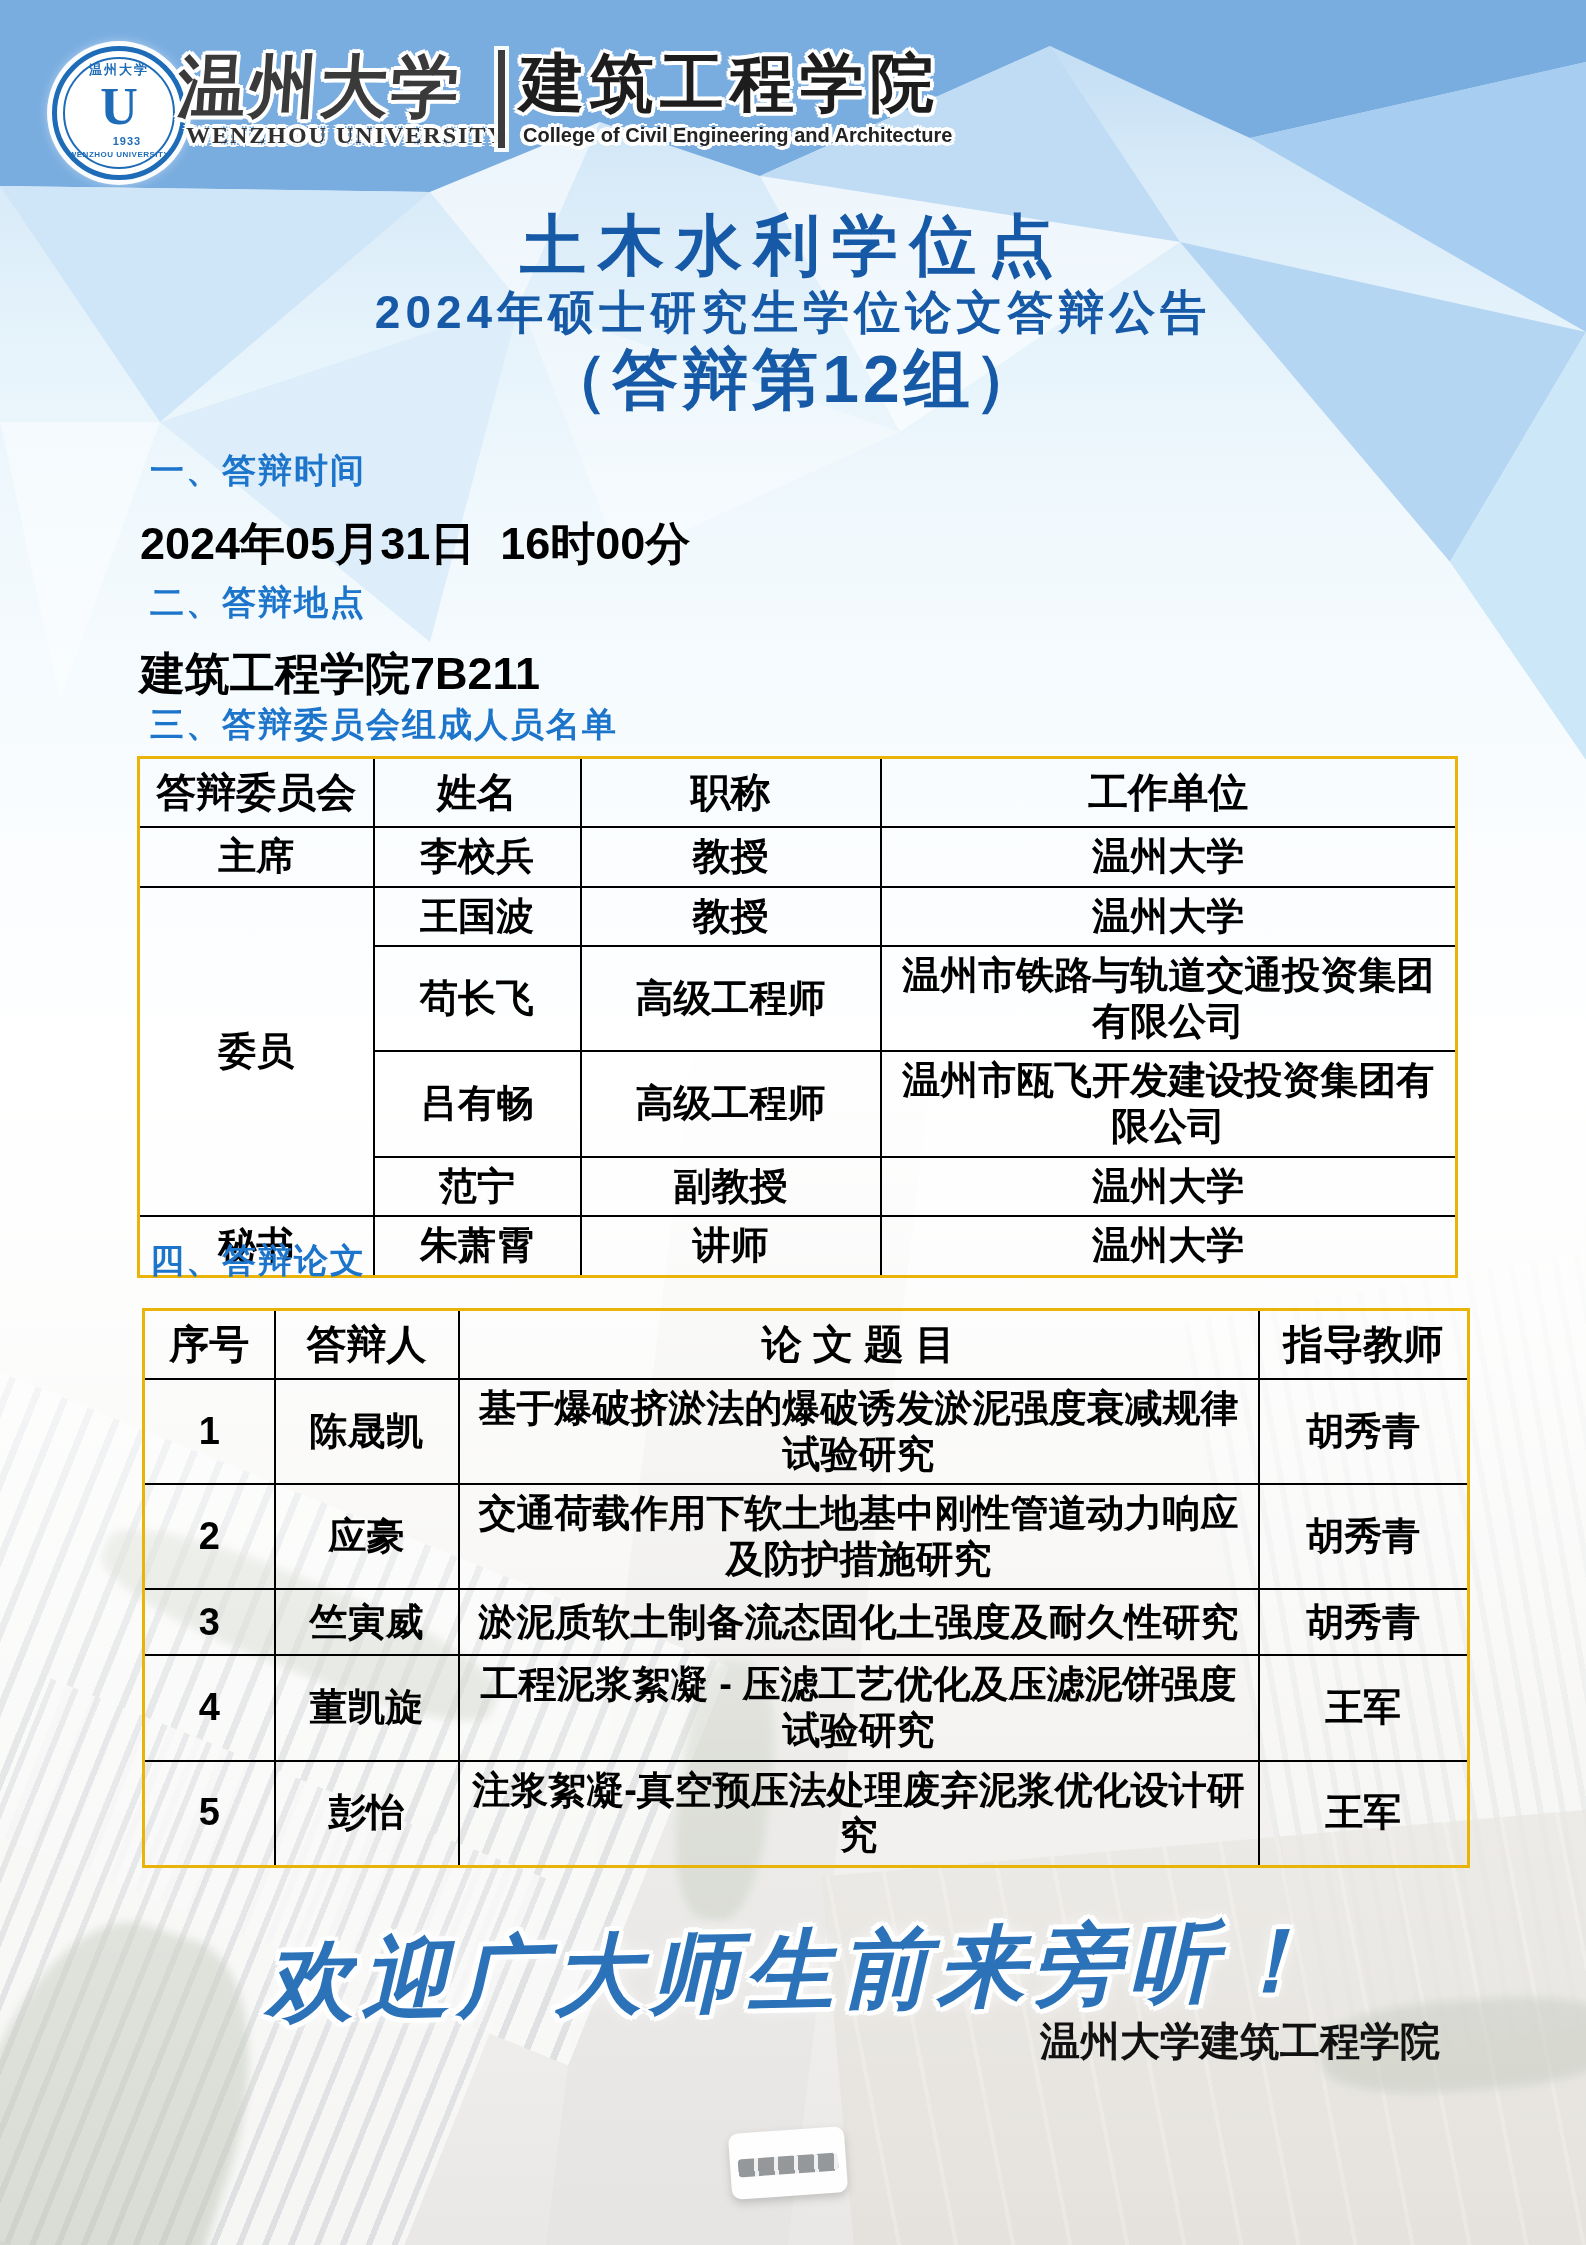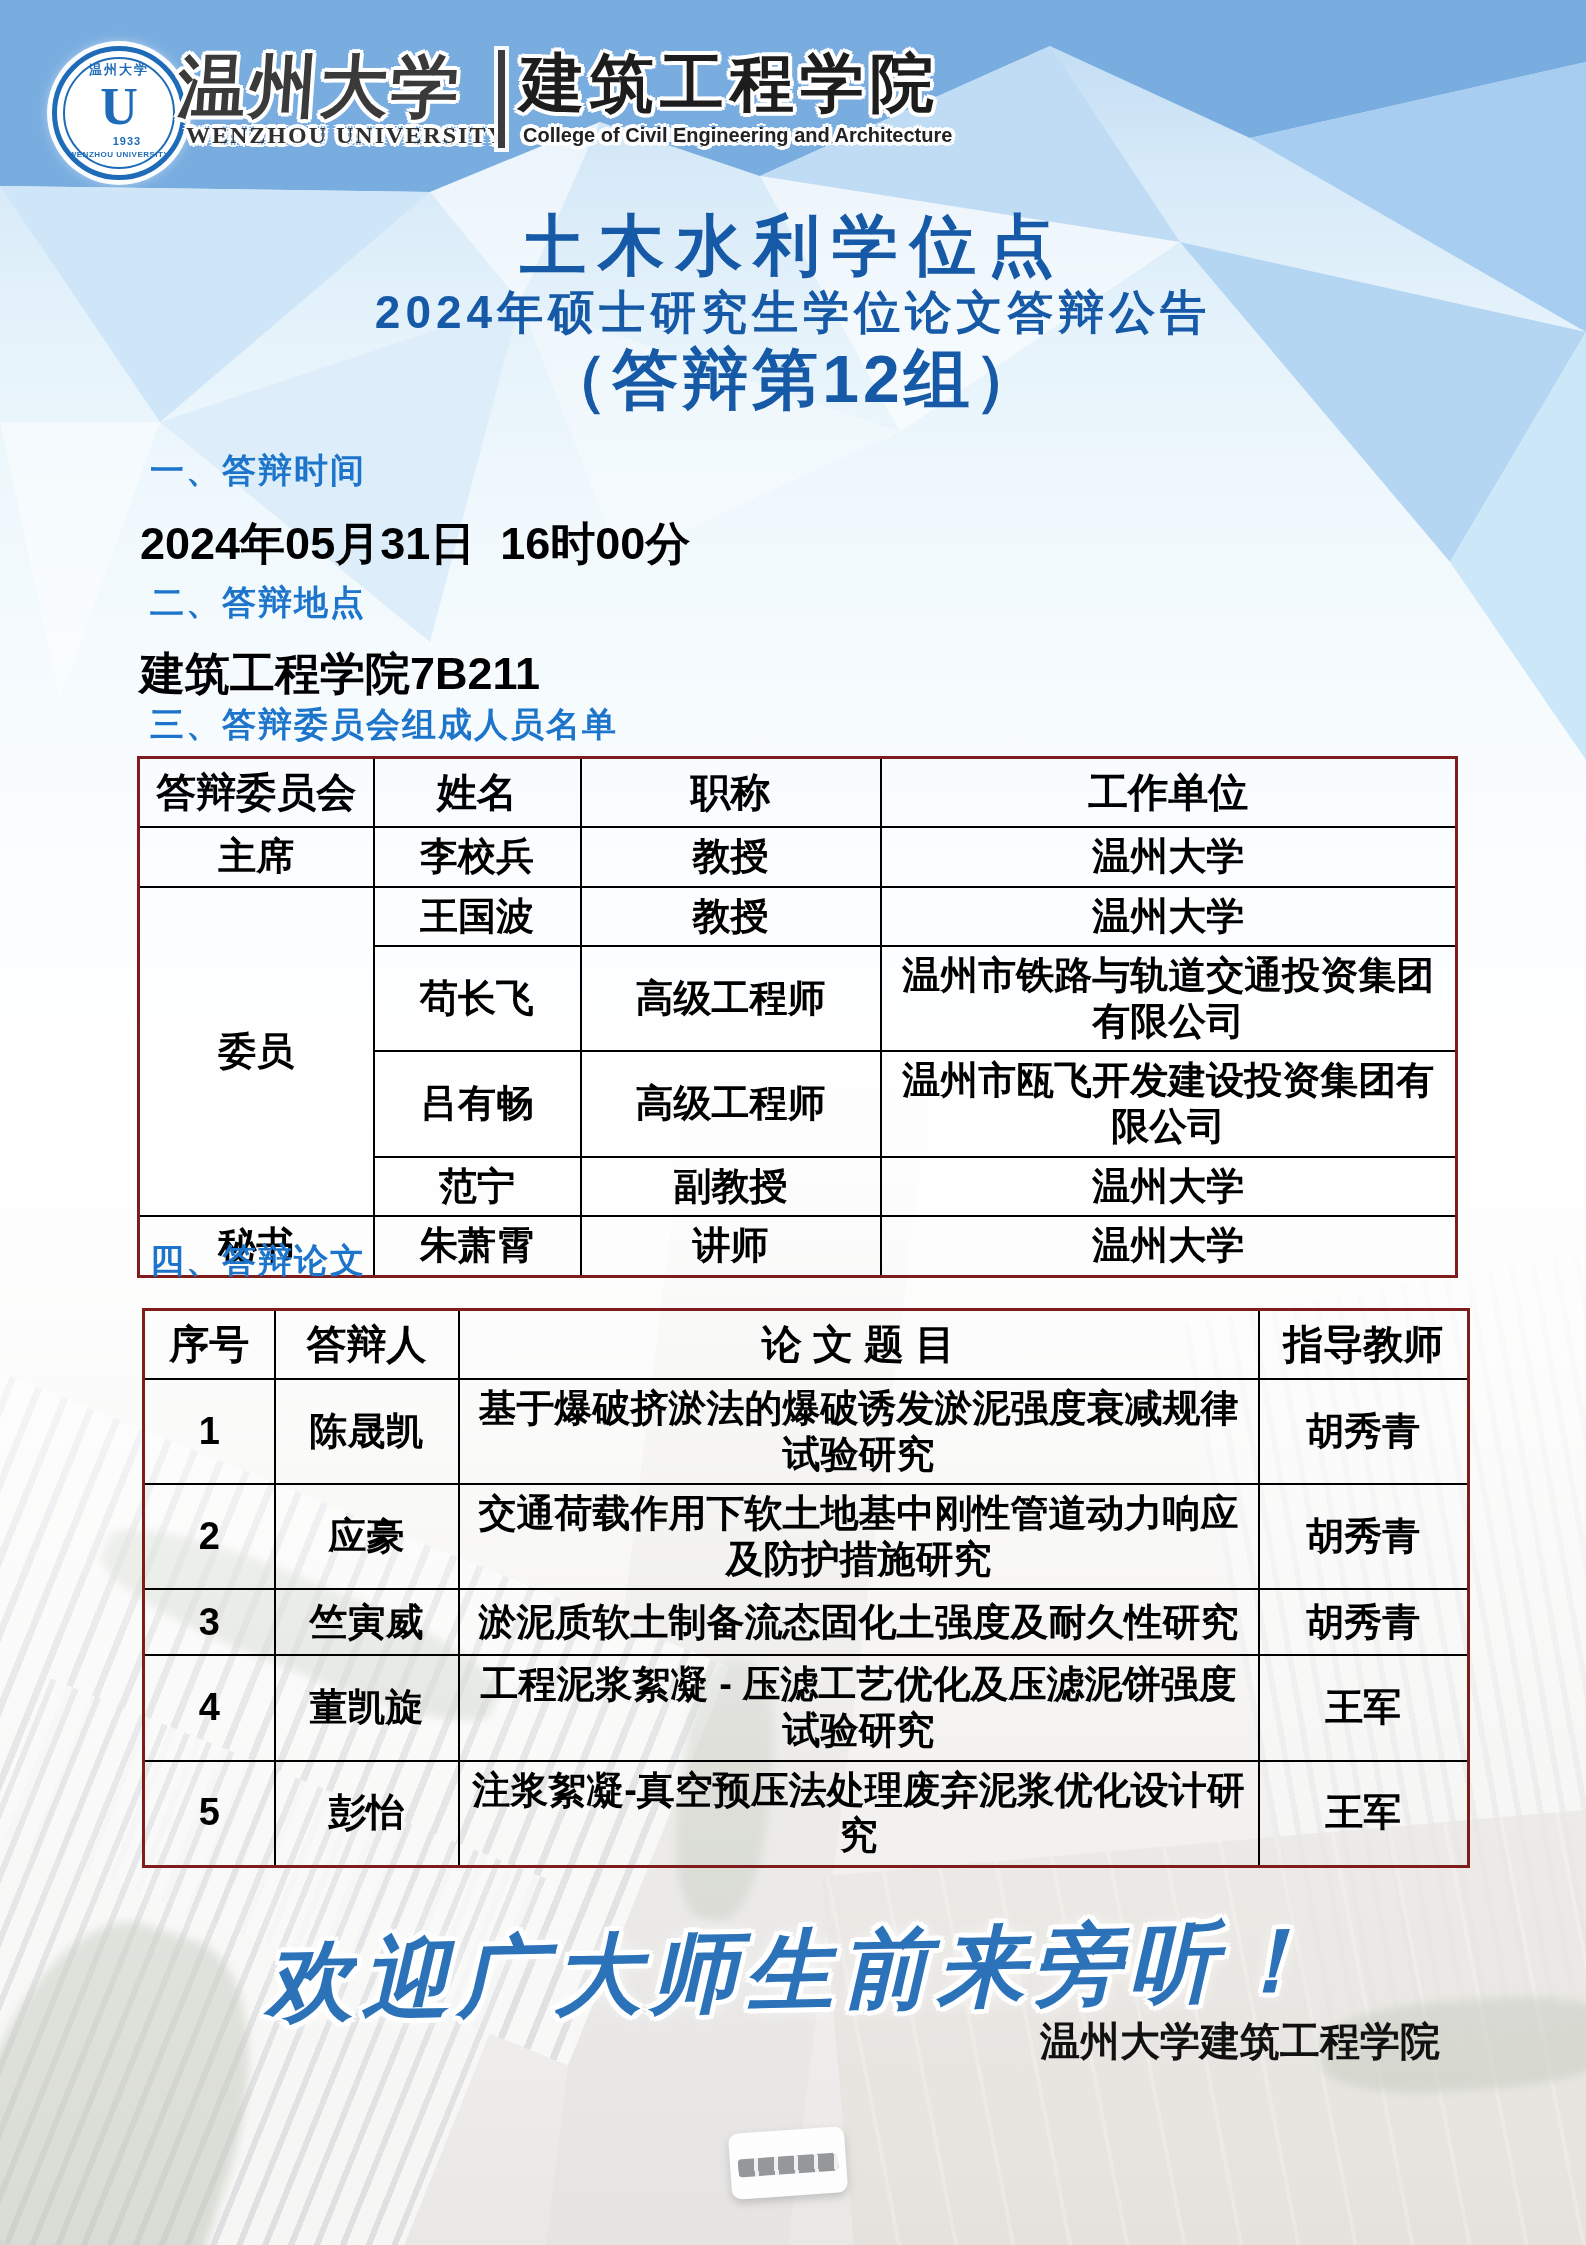--- a/index.html
+++ b/index.html
@@ -57,21 +57,21 @@
   .t3{font-size:66px;letter-spacing:4px;line-height:1.2;}
   
   .sec{font-size:34px;font-weight:700;color:#1c75ca;letter-spacing:2px;}
   .body-line{font-size:45px;font-weight:700;color:#000;white-space:pre-wrap;}
   .s1{left:150px;top:448px;}  .c1{left:140px;top:514px;}
   .s2{left:150px;top:580px;}  .c2{left:140px;top:644px;}
   .s3{left:150px;top:702px;font-family:Liberation Serif, serif;}
   .s4{left:150px;top:1238px;text-align:center;}
   
   table{border-collapse:collapse;table-layout:fixed;background:transparent;}
-  .tbl{position:absolute;border:3px solid #7f1d1d;}
+  .tbl{position:absolute;border:3px solid #eab308;}
   th,td{border:2px solid #000;text-align:center;vertical-align:middle;color:#000;font-weight:700;padding:6px 8px;}
   th{font-size:40px;white-space:pre-wrap;}
   td{font-size:38px;line-height:1.2;}
   .tbl1{left:137px;top:756px;width:1318px;}
   .tbl1 th{height:52px;}
   .tbl1 td{height:44px;}
   .tbl2{left:142px;top:1308px;width:1325px;}
   .tbl2 th{height:52px;}
   .tbl2 td{height:52px;}
   

